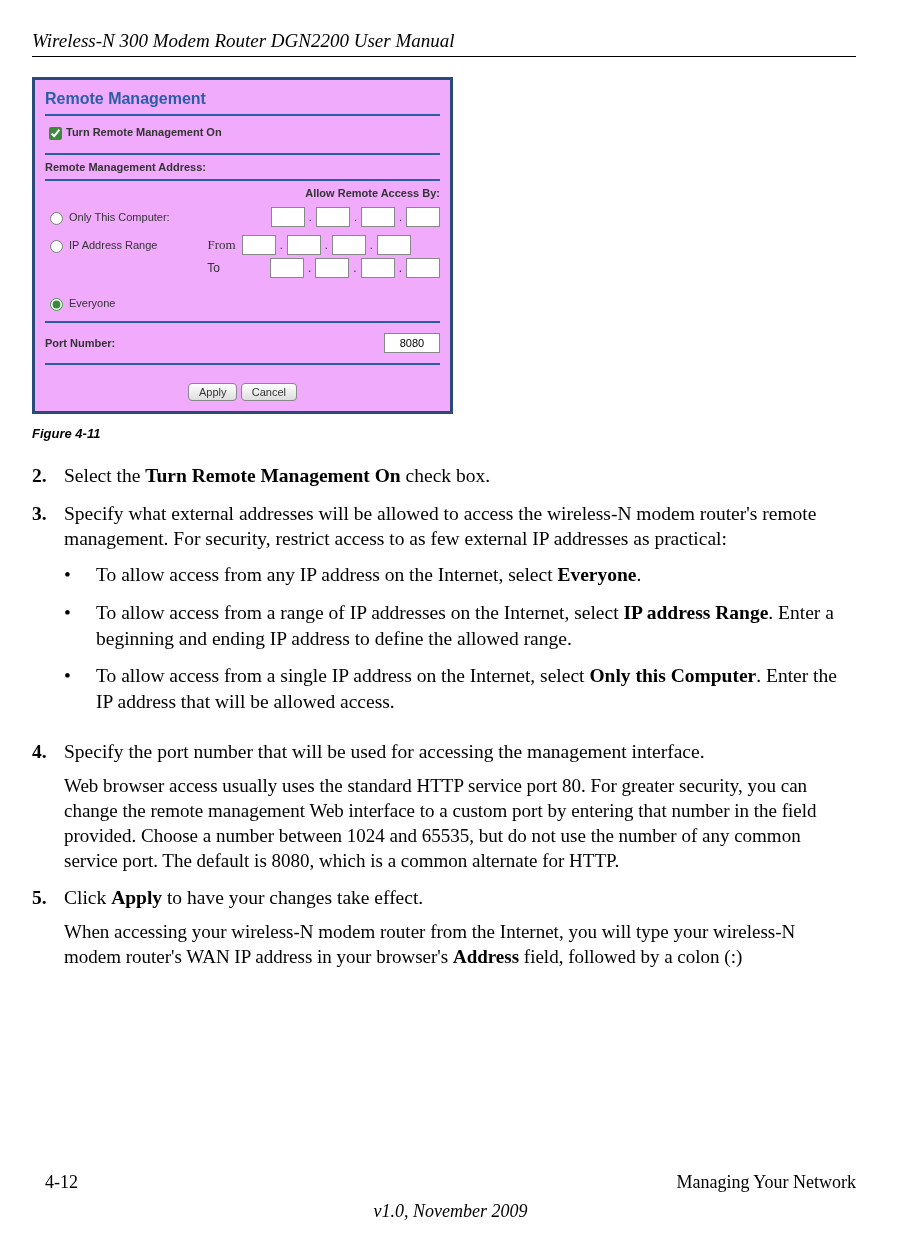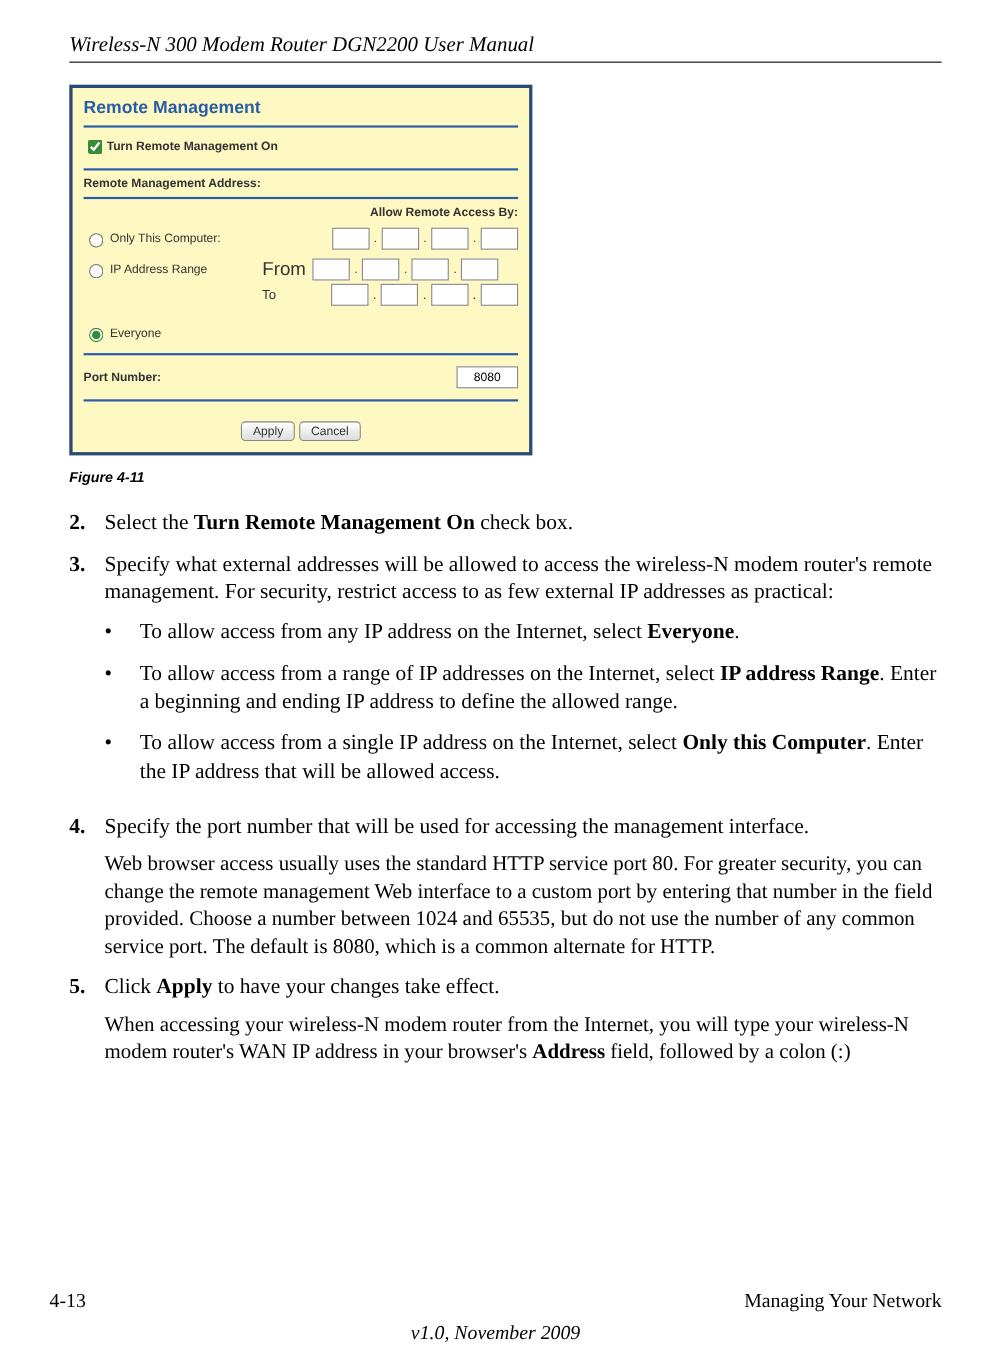--- a/index.html
+++ b/index.html
@@ -1,32 +1,32 @@
 <!DOCTYPE html>
 <html><head>
 <meta charset="utf-8">
 <style>
 body { margin:0; padding:0; font-family: 'Times New Roman', Times, serif; background:#fff; color:#000; }
-.page { width: 901px; height:1246px; position:relative; box-sizing:border-box; padding: 30px 45px 20px 63px; }
+.page { width: 901px; height:1246px; position:relative; box-sizing:border-box; padding: 30px 45px 20px 32px; }
 .header-title { font-style: italic; font-size: 19px; }
 .hr-top { border:none; border-top: 1.5px solid #000; margin-top:4px; margin-bottom:20px; }
-.screenshot { width: 415px; border: 3px solid #2a4a7a; padding:0; font-family: Arial, Helvetica, sans-serif; font-size: 12px; color:#333; background:#fef9c3;}
+.screenshot { width: 415px; border: 3px solid #2a4a7a; padding:0; font-family: Arial, Helvetica, sans-serif; font-size: 12px; color:#333; background:#f0abfc;}
 .screenshot-inner { padding: 6px 10px 10px 10px; }
 .sh-title { color:#2a5da8; font-size:16px; font-weight:bold; padding:4px 0 6px 0; border-bottom: 2px solid #2a5da8;}
 .check-row { padding:8px 0 4px 0; font-size:11px; font-weight:bold; }
 .check-row input { vertical-align:middle; margin-right:4px; accent-color:#3a8a3a;}
 .sh-hr { border:none; border-top: 2px solid #2a5da8; margin:6px 0;}
 .sh-label-bold { font-weight:bold; font-size:11px; }
 .sh-addr { font-size:11px; padding-bottom:2px;}
 .radio-row { padding:4px 0; font-size:11px; display:flex; align-items:center;}
 .radio-row input[type=radio] { margin-right:6px; accent-color:#3a8a3a;}
 .ip-boxes { display:inline-flex; align-items:center; gap:2px; margin-left:auto;}
 .ip-boxes input { width:28px; height:16px; border:1px solid #888; font-size:11px; text-align:center;}
 .dot { padding:0 2px; }
-.from-label { font-size:17px; margin-left:50px; margin-right:6px;}
+.from-label { font-size:13px; margin-left:50px; margin-right:6px;font-family:Liberation Serif, serif;}
 .flex-row { display:flex; align-items:center; padding:3px 0;gap:44px;}
 .port-row { display:flex; justify-content:space-between; align-items:center; padding:4px 0;}
 .port-row input { width:50px; height:16px; border:1px solid #888; font-size:11px; text-align:center;}
 .btn-row { text-align:center; padding-top:12px;}
 .btn { display:inline-block; padding:2px 10px; border:1px solid #888; border-radius:4px; background:linear-gradient(#fff,#ddd); font-size:11px; font-family:Arial, sans-serif;}
 .figure-label { font-family: Arial, Helvetica, sans-serif; font-weight:bold; font-size:13px; margin:12px 0 22px 0;font-style:italic;}
 ol.steps { list-style:none; padding:0; margin:0; font-size:19.5px; line-height:1.32;}
 ol.steps > li { display:flex; margin-bottom:12px;}
 ol.steps .num { font-weight:bold; min-width:32px;}
 ol.steps .txt { flex:1; }
@@ -157,18 +157,18 @@
       <span class="num">5.</span>
       <span class="txt">
         <span>Click </span><b>Apply</b><span> to have your changes take effect.</span>
         <div class="step-para"><span>When accessing your wireless-N modem router from the Internet, you will type your wireless-N modem router's WAN IP address in your browser's </span><b>Address</b><span> field, followed by a colon (:)</span></div>
       </span>
     </li>
   </ol>
 
   <div class="footer">
     <div class="footer-top">
-      <span>4-13</span>
+      <span>4-12</span>
       <span>Managing Your Network</span>
     </div>
     <div class="footer-bottom">v1.0, November 2009</div>
   </div>
 </div>
 
 </body></html>

